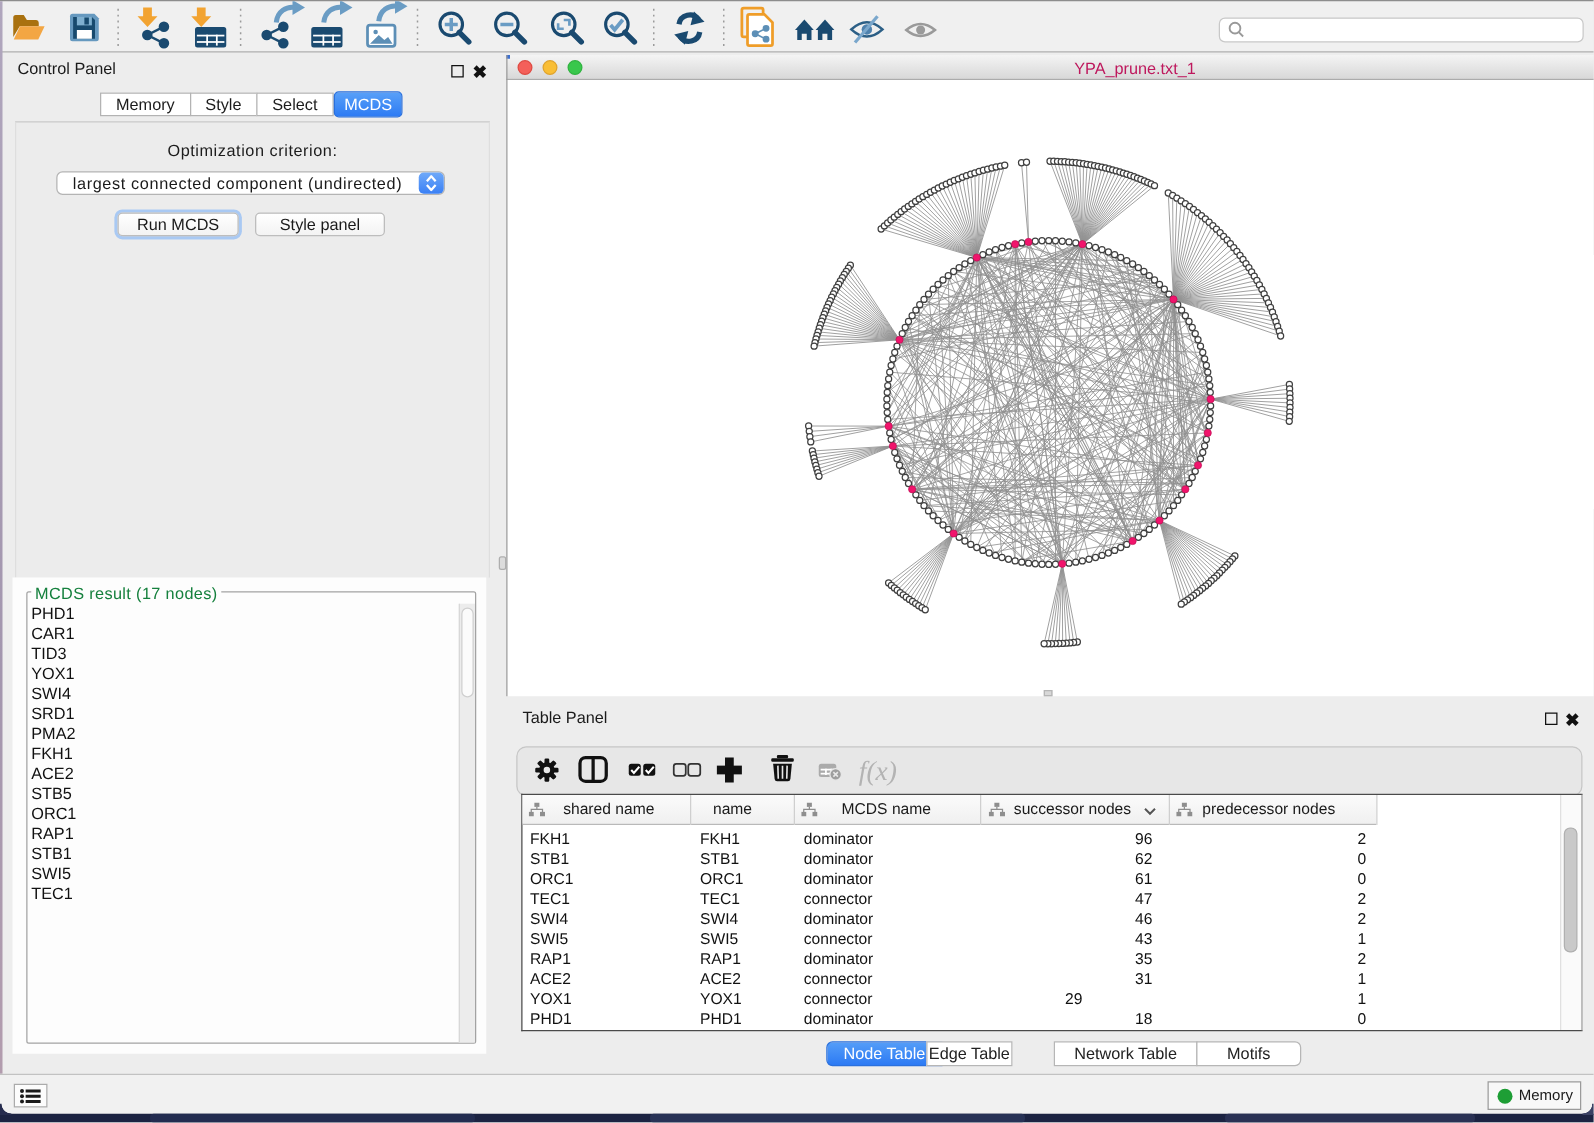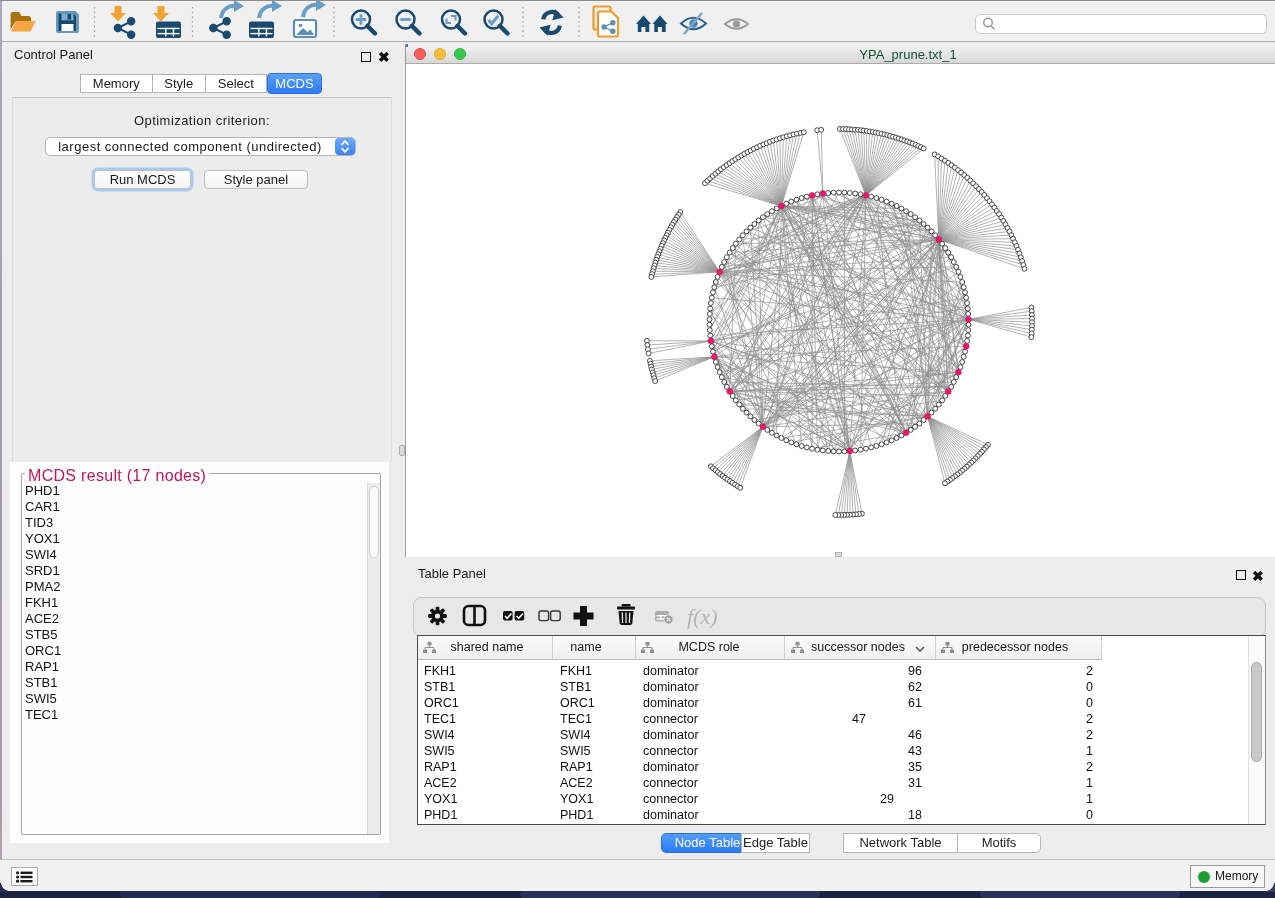--- a/index.html
+++ b/index.html
@@ -15,34 +15,34 @@
 #subpanel{left:12px;top:97px;width:380px;height:365px;background:#ececec;border-top:1px solid #c9c9c9;border-left:1px solid #dedede;border-right:1px solid #dedede}
 #optlabel{left:12px;top:112.5px;width:380px;text-align:center;font-size:13px;color:#1c1c1c;letter-spacing:0.45px}
 #combo{left:45px;top:137px;width:311px;height:19px;background:#fff;border:1px solid #b4b4b4;border-radius:5px}
 #combo-text{left:45px;top:139px;width:290px;text-align:center;font-size:13px;color:#1a1a1a;letter-spacing:0.5px}
 #combo-cap{left:335px;top:138px;width:20px;height:17px;border-radius:4px;background:linear-gradient(#6fa9f9,#3a80f5)}
 .btn{position:absolute;height:19px;background:linear-gradient(#ffffff,#f3f3f3);border:1px solid #bdbdbd;border-radius:4px;font-size:13px;color:#1a1a1a;text-align:center;line-height:17px}
 #btn-run{left:94px;top:170px;width:97px;box-shadow:0 0 0 2.5px #a9c9f3}
 #btn-close{left:204px;top:170px;width:104px}
 #lowerwhite{left:10px;top:462px;width:379px;height:381px;background:#fdfdfd}
 #groupbox{left:21px;top:473px;width:360px;height:362px;border:1px solid #a3a3a3;border-radius:2px}
-#grouplabel{left:25px;top:467px;background:#fdfdfd;padding:0 3px;font-size:16px;color:#be185d;letter-spacing:0.3px}
+#grouplabel{left:25px;top:467px;background:#fdfdfd;padding:0 3px;font-size:13px;color:#15803d;letter-spacing:0.3px}
 #mcdslist{left:22px;top:483px;width:344px;font-size:13px;color:#111}
 #mcdslist div{height:16px;line-height:16px;padding-left:3px}
 #listscroll{left:367px;top:483px;width:13px;height:351px;background:#ececec;border-left:1px solid #d8d8d8}
 #listthumb{left:368.5px;top:486px;width:10px;height:72px;background:#fbfbfb;border:1px solid #cfcfcf;border-radius:5px}
 #splitthumb{left:399px;top:445px;width:6px;height:11px;background:#dcdcdc;border:1px solid #aeaeae;border-radius:2px}
 #netwin{left:405px;top:44px;width:870px;height:513px;border-left:1px solid #9a9a9a}
 #nettitle{left:405px;top:44px;width:870px;height:20px;background:linear-gradient(#f4f4f4,#d8d8d8);border-bottom:1px solid #ababab}
 .tl{position:absolute;top:47.5px;width:12.5px;height:12.5px;border-radius:50%}
 #tl-r{left:413.5px;background:#f4605a;border:1px solid #df4a42}
 #tl-y{left:433.5px;background:#f9be35;border:1px solid #dfa32c}
 #tl-g{left:453.5px;background:#39c74c;border:1px solid #2fb33f}
 #bluecorner{left:405px;top:44px;width:3px;height:3px;background:#3b6fd0}
-#nettitletext{left:908px;top:47px;transform:translateX(-50%);font-size:13px;color:#14532d}
+#nettitletext{left:908px;top:47px;transform:translateX(-50%);font-size:13px;color:#be185d}
 #netcanvas{left:405px;top:64px;width:870px;height:493px;background:#fff}
 #net{position:absolute;left:0;top:0}
 #netsplit{left:835px;top:552px;width:7px;height:5px;background:#d8d8d8;border:1px solid #b5b5b5}
 #tp-title{left:418px;top:566px;font-size:13px;color:#1a1a1a}
 #tp-float{left:1236px;top:570px;width:10px;height:10px;border:1.6px solid #111}
 #tp-close{left:1252px;top:568px;font-size:14px;color:#111;font-weight:bold}
 #tp-toolbar{left:413px;top:597px;width:853px;height:40px;background:#e7e7e7;border:1px solid #c6c6c6;border-radius:8px}
 #tbl{left:417px;top:635px;width:849px;height:190px;background:#fff;border:1px solid #4a4a4a;border-right:1px solid #8a8a8a}
 #tblheader{left:418px;top:636px;width:683px;height:24px;background:linear-gradient(#fbfbfb,#f0f0f0);border-bottom:1px solid #b9b9b9}
 .colsep{position:absolute;top:636px;width:1px;height:24px;background:#cfcfcf}
@@ -1084,21 +1084,21 @@
   </svg>
 <div id="tbl" class="abs"></div>
 <div id="tblheader" class="abs"></div>
 <div class="colsep" style="left:552px"></div>
 <div class="colsep" style="left:635px"></div>
 <div class="colsep" style="left:784px"></div>
 <div class="colsep" style="left:935px"></div>
 <div class="colsep" style="left:1101px"></div>
 <div class="hdrtxt" style="left:487px">shared name</div>
 <div class="hdrtxt" style="left:586px">name</div>
-<div class="hdrtxt" style="left:709px">MCDS role</div>
+<div class="hdrtxt" style="left:709px">MCDS name</div>
 <div class="hdrtxt" style="left:858px">successor nodes</div>
 <div class="hdrtxt" style="left:1015px">predecessor nodes</div>
 <svg class="abs" style="left:423px;top:642px" width="13" height="12">
     <g fill="#8e8e8e">
       <rect x="4.5" y="0" width="4" height="3.5"></rect>
       <rect x="0" y="7.5" width="4" height="3.5"></rect>
       <rect x="9" y="7.5" width="4" height="3.5"></rect>
     </g>
     <path d="M6.5 3.5 v2 M2 7.5 v-2 h9 v2" stroke="#8e8e8e" stroke-width="1" fill="none"></path>
   </svg>
@@ -1140,21 +1140,21 @@
 <div class="row" style="left:852px;top:678.5px;width:70px;text-align:right">62</div>
 <div class="row" style="left:1023px;top:678.5px;width:70px;text-align:right">0</div>
 <div class="row" style="left:424px;top:694.5px">ORC1</div>
 <div class="row" style="left:560px;top:694.5px">ORC1</div>
 <div class="row" style="left:643px;top:694.5px">dominator</div>
 <div class="row" style="left:852px;top:694.5px;width:70px;text-align:right">61</div>
 <div class="row" style="left:1023px;top:694.5px;width:70px;text-align:right">0</div>
 <div class="row" style="left:424px;top:710.5px">TEC1</div>
 <div class="row" style="left:560px;top:710.5px">TEC1</div>
 <div class="row" style="left:643px;top:710.5px">connector</div>
-<div class="row" style="left:852px;top:710.5px;width:70px;text-align:left">47</div>
+<div class="row" style="left:852px;top:710.5px;width:70px;text-align:right">47</div>
 <div class="row" style="left:1023px;top:710.5px;width:70px;text-align:right">2</div>
 <div class="row" style="left:424px;top:726.5px">SWI4</div>
 <div class="row" style="left:560px;top:726.5px">SWI4</div>
 <div class="row" style="left:643px;top:726.5px">dominator</div>
 <div class="row" style="left:852px;top:726.5px;width:70px;text-align:right">46</div>
 <div class="row" style="left:1023px;top:726.5px;width:70px;text-align:right">2</div>
 <div class="row" style="left:424px;top:742.5px">SWI5</div>
 <div class="row" style="left:560px;top:742.5px">SWI5</div>
 <div class="row" style="left:643px;top:742.5px">connector</div>
 <div class="row" style="left:852px;top:742.5px;width:70px;text-align:right">43</div>
@@ -1165,21 +1165,21 @@
 <div class="row" style="left:852px;top:758.5px;width:70px;text-align:right">35</div>
 <div class="row" style="left:1023px;top:758.5px;width:70px;text-align:right">2</div>
 <div class="row" style="left:424px;top:774.5px">ACE2</div>
 <div class="row" style="left:560px;top:774.5px">ACE2</div>
 <div class="row" style="left:643px;top:774.5px">connector</div>
 <div class="row" style="left:852px;top:774.5px;width:70px;text-align:right">31</div>
 <div class="row" style="left:1023px;top:774.5px;width:70px;text-align:right">1</div>
 <div class="row" style="left:424px;top:790.5px">YOX1</div>
 <div class="row" style="left:560px;top:790.5px">YOX1</div>
 <div class="row" style="left:643px;top:790.5px">connector</div>
-<div class="row" style="left:852px;top:790.5px;width:70px;text-align:center">29</div>
+<div class="row" style="left:852px;top:790.5px;width:70px;text-align:left">29</div>
 <div class="row" style="left:1023px;top:790.5px;width:70px;text-align:right">1</div>
 <div class="row" style="left:424px;top:806.5px">PHD1</div>
 <div class="row" style="left:560px;top:806.5px">PHD1</div>
 <div class="row" style="left:643px;top:806.5px">dominator</div>
 <div class="row" style="left:852px;top:806.5px;width:70px;text-align:right">18</div>
 <div class="row" style="left:1023px;top:806.5px;width:70px;text-align:right">0</div>
 <div id="tblscroll" class="abs"></div>
 <div id="tblthumb" class="abs"></div>
 <div id="btabs" class="abs">
     <div class="btab" style="left:0px;width:93px;border-radius:5px 0 0 5px" id="btab0">Node Table</div>

